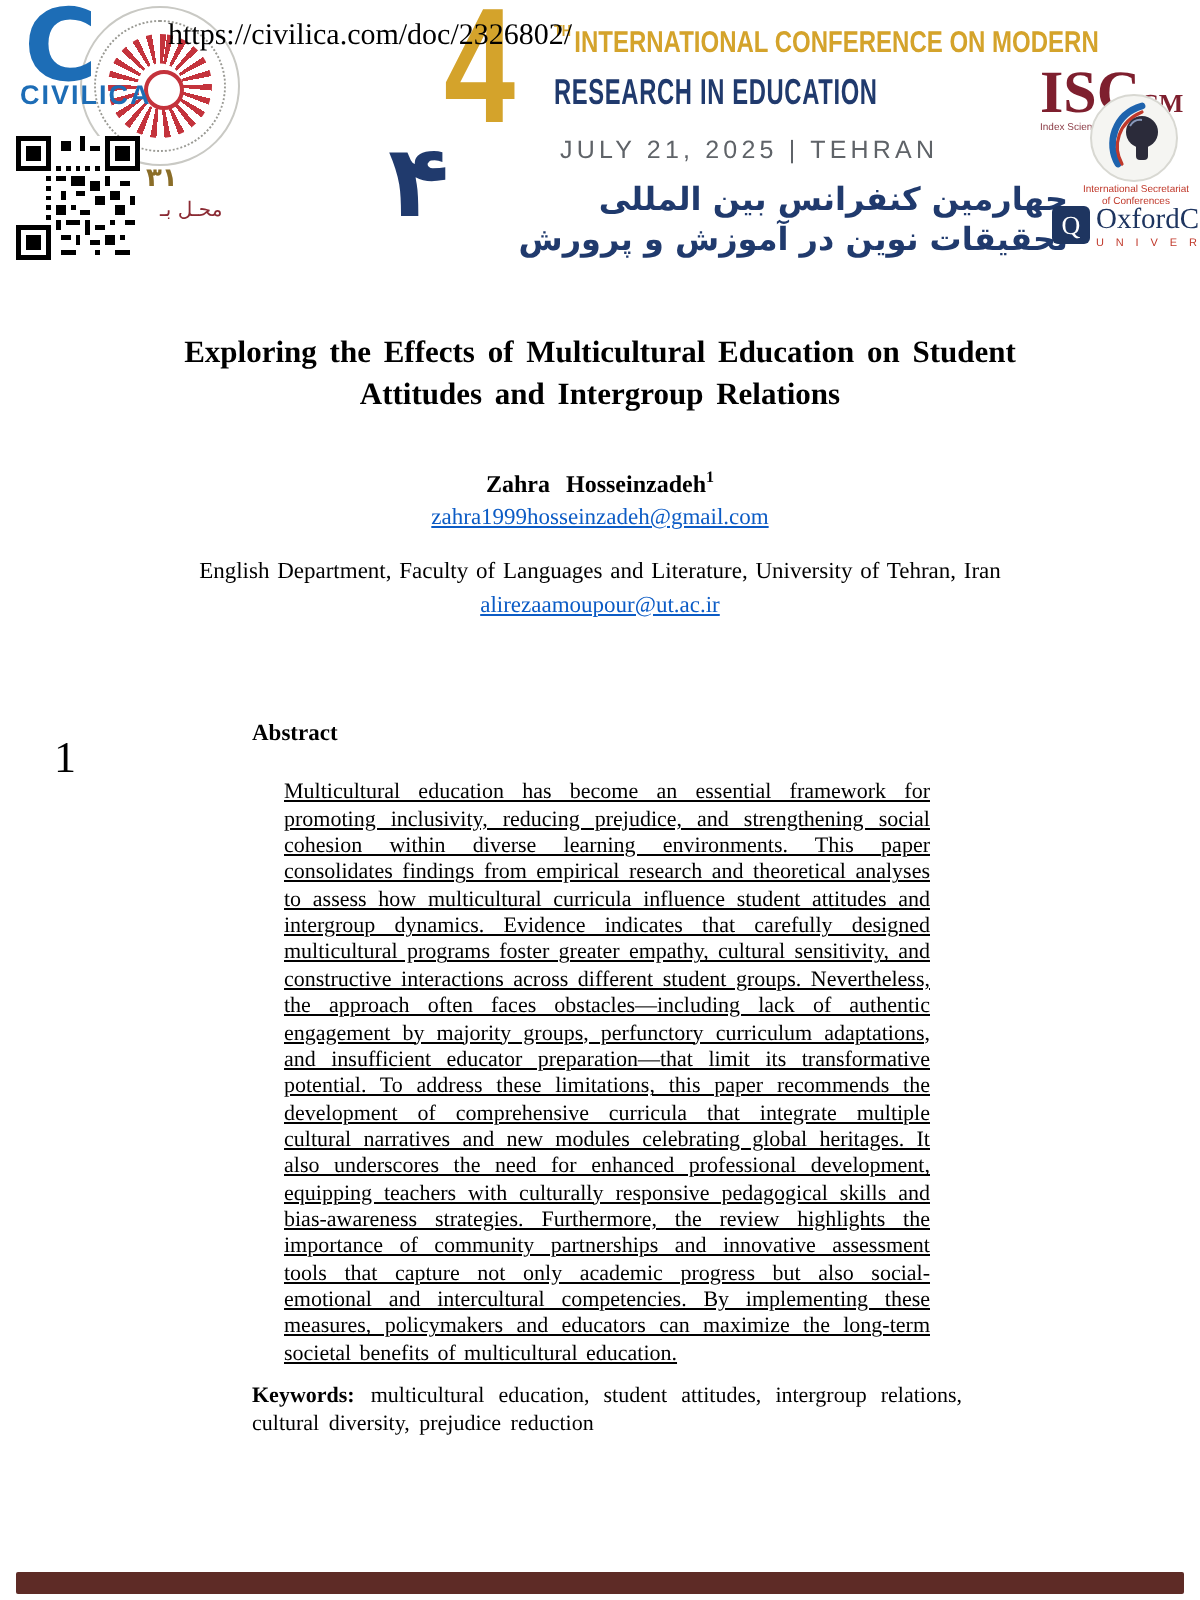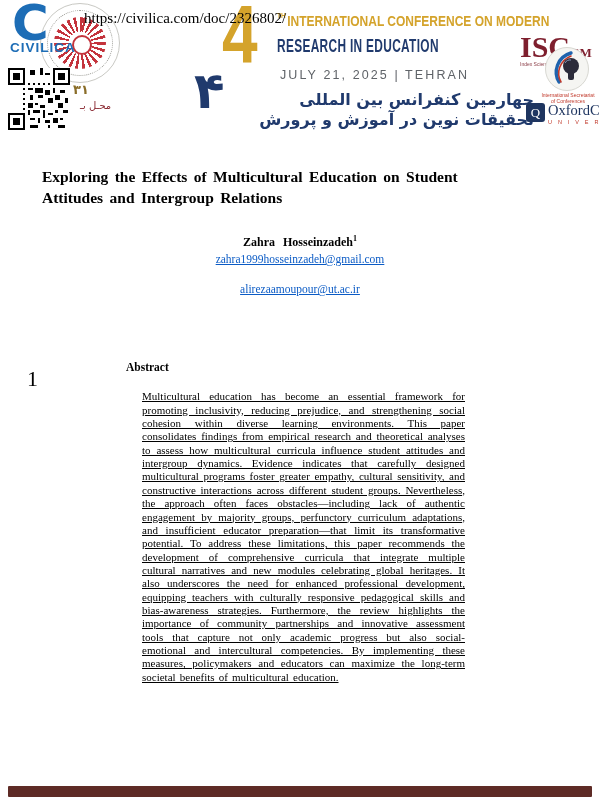--- a/index.html
+++ b/index.html
@@ -67,21 +67,21 @@
             gap:3px;z-index:3;width:110px;}
   .oxford-q{width:19px;height:19px;background:#1e3560;border-radius:3px;color:#fff;
             font-family:"Liberation Serif",serif;font-size:13px;display:flex;
             align-items:center;justify-content:center;}
   .oxford-name{font-family:"Liberation Serif",serif;font-size:14.5px;color:#1e3560;
             white-space:nowrap;line-height:1;}
   .oxford-sub{font-family:"Liberation Sans",sans-serif;font-size:5.5px;color:#c0392b;
             letter-spacing:2.2px;white-space:nowrap;margin-top:1px;}
 
   
-  .title{position:absolute;left:42px;top:166px;width:490px;
+  .title{position:absolute;left:55px;top:166px;width:490px;text-align:center;
          font-weight:700;font-size:15.5px;line-height:21px;word-spacing:2.5px;color:#000;margin:0;}
   .author-block{position:absolute;width:490px;left:55px;text-align:center;color:#000;}
   .a1{top:217px;margin-top:15px;} .a2{top:279px;}
   .author-name{font-weight:700;font-size:12px;word-spacing:5px;line-height:14px;}
   .author-name sup{font-size:8px;}
   .author-affil{font-size:11.5px;line-height:12.6px;word-spacing:1px;margin-top:1px;}
   .author-email{display:inline-block;font-size:11.5px;color:#0b5bc5;
                 text-decoration:underline;margin-top:2px;}
 
   .page-num{position:absolute;left:27px;top:366px;font-size:22px;color:#000;}
@@ -222,25 +222,31 @@
   </h1>
 
   <div class="author-block a1">
     <div class="author-name">
       <span>Zahra Hosseinzadeh</span><sup>1</sup>
     </div>
     <a class="author-email" href="#">zahra1999hosseinzadeh@gmail.com</a>
   </div>
 
   <div class="author-block a2">
+    <div class="author-affil">
+      <span>English Department, Faculty of Languages and Literature, University of Tehran, Iran</span>
+    </div>
     <a class="author-email" href="#">alirezaamoupour@ut.ac.ir</a>
   </div>
 
   <div class="page-num">1</div>
 
   <div class="abstract">
     <div class="abstract-heading">Abstract</div>
     <p class="abstract-text">Multicultural education has become an essential framework for promoting inclusivity, reducing prejudice, and strengthening social cohesion within diverse learning environments. This paper consolidates findings from empirical research and theoretical analyses to assess how multicultural curricula influence student attitudes and intergroup dynamics. Evidence indicates that carefully designed multicultural programs foster greater empathy, cultural sensitivity, and constructive interactions across different student groups. Nevertheless, the approach often faces obstacles—including lack of authentic engagement by majority groups, perfunctory curriculum adaptations, and insufficient educator preparation—that limit its transformative potential. To address these limitations, this paper recommends the development of comprehensive curricula that integrate multiple cultural narratives and new modules celebrating global heritages. It also underscores the need for enhanced professional development, equipping teachers with culturally responsive pedagogical skills and bias-awareness strategies. Furthermore, the review highlights the importance of community partnerships and innovative assessment tools that capture not only academic progress but also social-emotional and intercultural competencies. By implementing these measures, policymakers and educators can maximize the long-term societal benefits of multicultural education.</p>
   </div>
 
+  <p class="keywords">
+    <strong>Keywords:</strong><span>multicultural education, student attitudes, intergroup relations, cultural diversity, prejudice reduction</span>
+  </p>
 
   <div class="footer-bar"></div>
 </div>
 
 </body></html>

